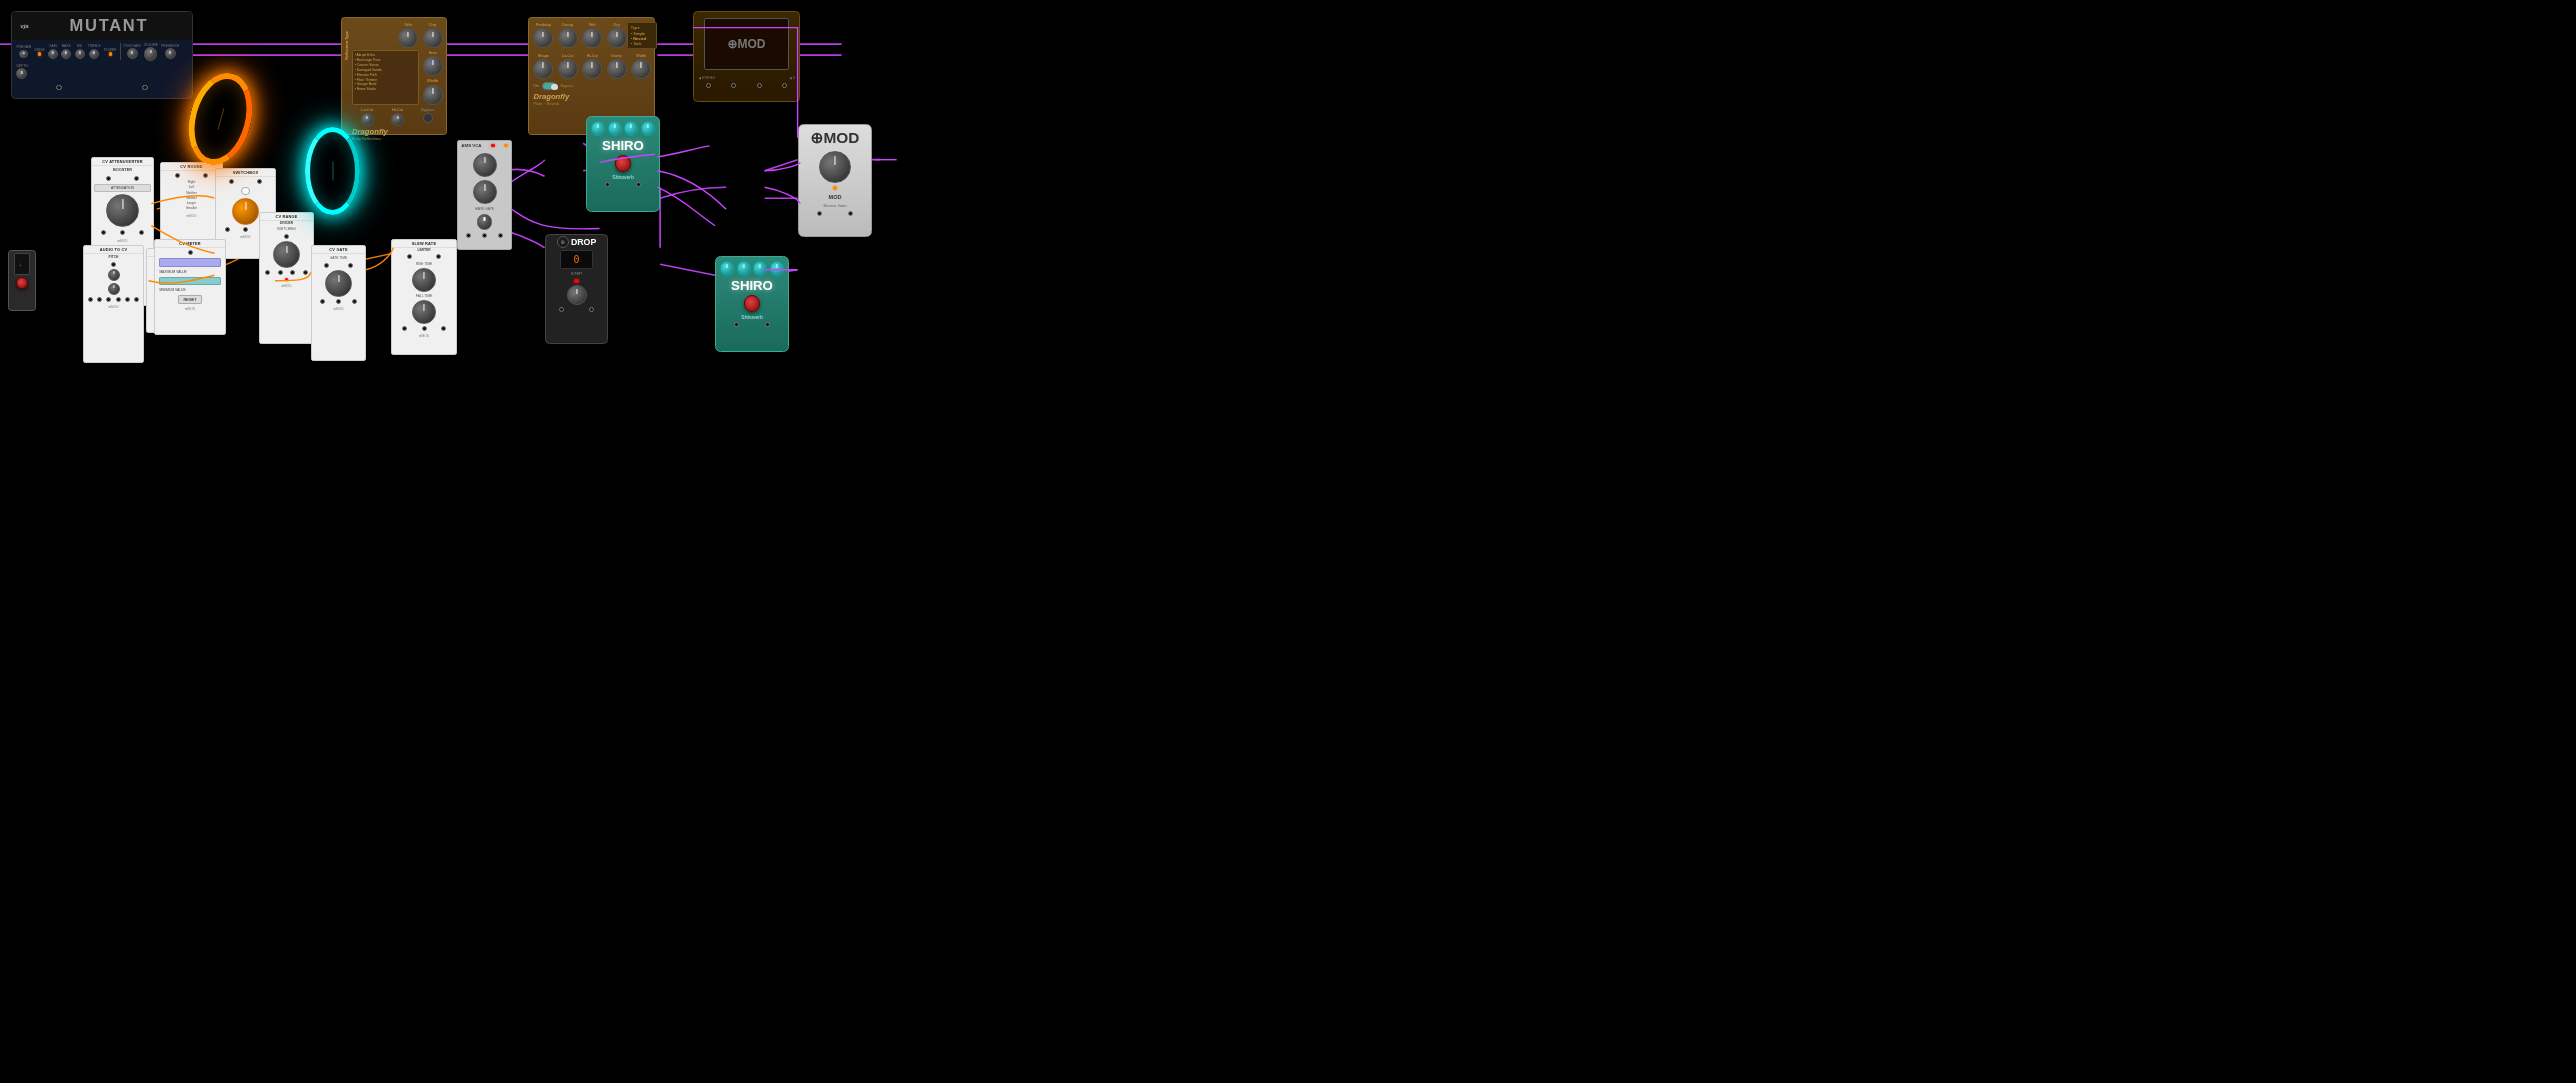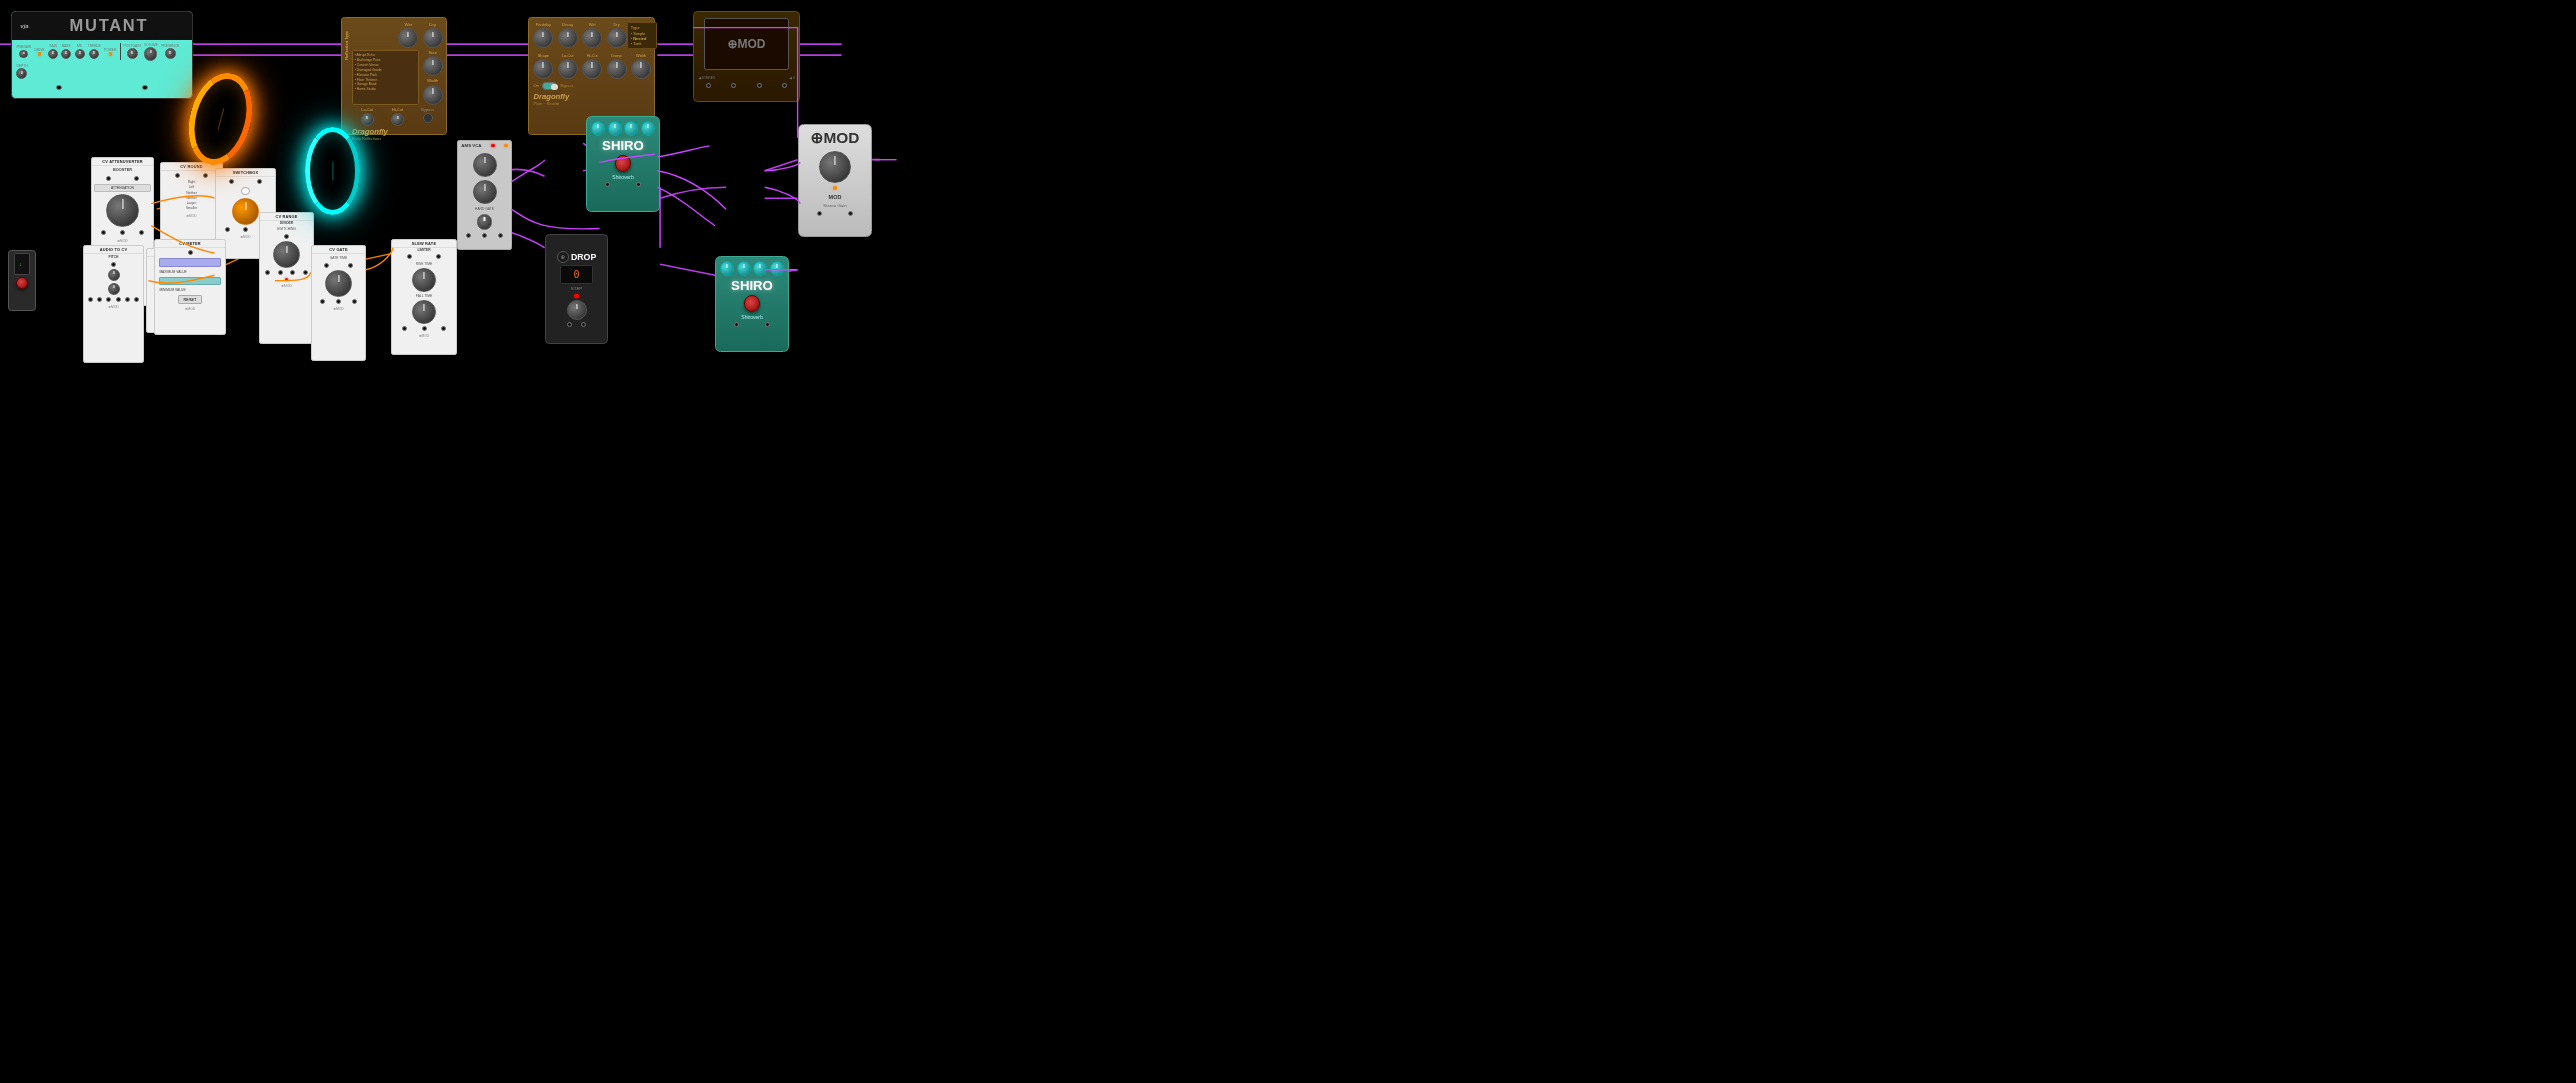--- a/index.html
+++ b/index.html
@@ -24,21 +24,21 @@
     
     .plugin {
       position: absolute;
       z-index: 2;
     }
 
     
     .amp-head {
       width: 182px;
       height: 88px;
-      background: #5eead4;
+      background: #0f172a;
       border: 1.7px solid #333;
       border-radius: 4.4px;
       top: 11px;
       left: 11px;
     }
     .amp-head .logo-area {
       display: flex;
       align-items: center;
       justify-content: center;
       height: 33px;
@@ -711,21 +711,21 @@
     <div class="knob" style="width:15.4px;height:15.4px;"></div>
     <div style="display:flex;justify-content:space-around;width:100%;">
       <div class="port-hole"></div>
       <div class="port-hole"></div>
       <div class="port-hole"></div>
     </div>
   </div>
 </div>
 
 <div class="plugin" style="top:234px;left:545px;width:63px;height:110px;background:#222;border:1.1px solid #444;border-radius:4.4px;">
-  <div style="padding:16px;display:flex;flex-direction:column;align-items:center;gap:2.2px;">
+  <div style="padding:1px;display:flex;flex-direction:column;align-items:center;gap:2.2px;">
     <div style="display:flex;align-items:center;gap:2.2px;">
       <div style="width:12px;height:12px;border-radius:50%;background:#1a1a1a;border:1.1px solid #555;display:flex;align-items:center;justify-content:center;">
         <span style="font-size:5.5px;color:#888;">⊕</span>
       </div>
       <span style="font-size:8.8px;font-weight:900;color:#fff;">DROP</span>
     </div>
 
     <div style="width:33px;height:19px;background:#0a0a0a;border:1.1px solid #333;border-radius:1.7px;display:flex;align-items:center;justify-content:center;">
       <span style="font-size:10px;color:#ff6600;font-family:monospace;">0</span>
     </div>

